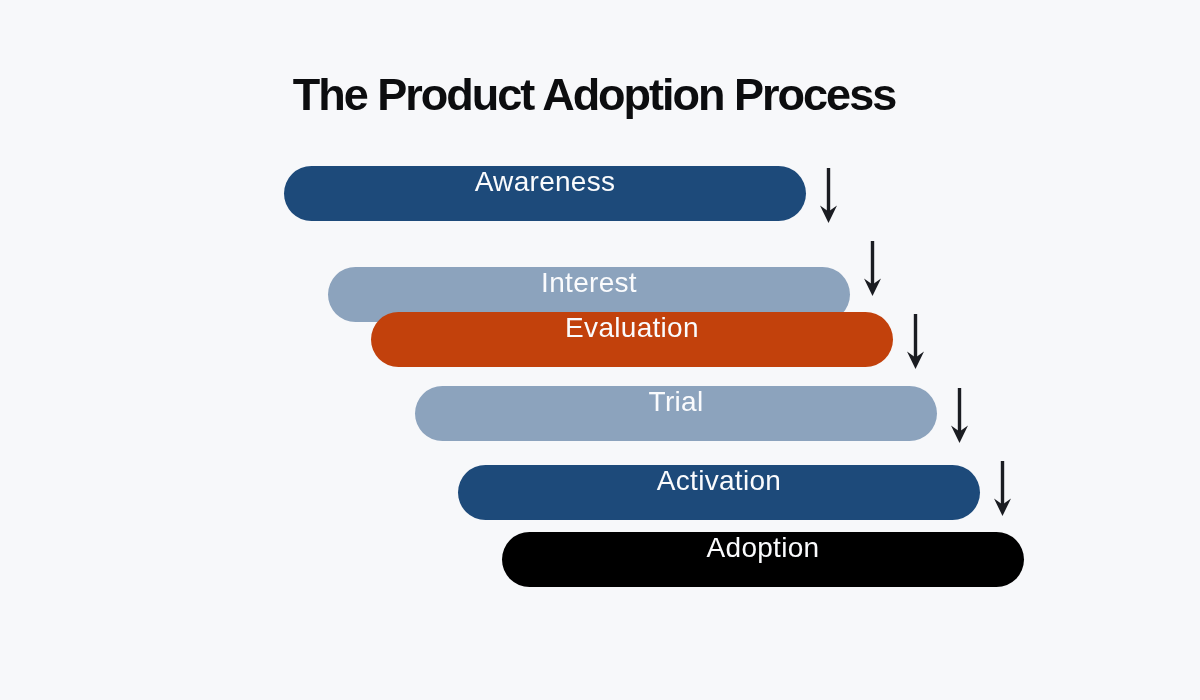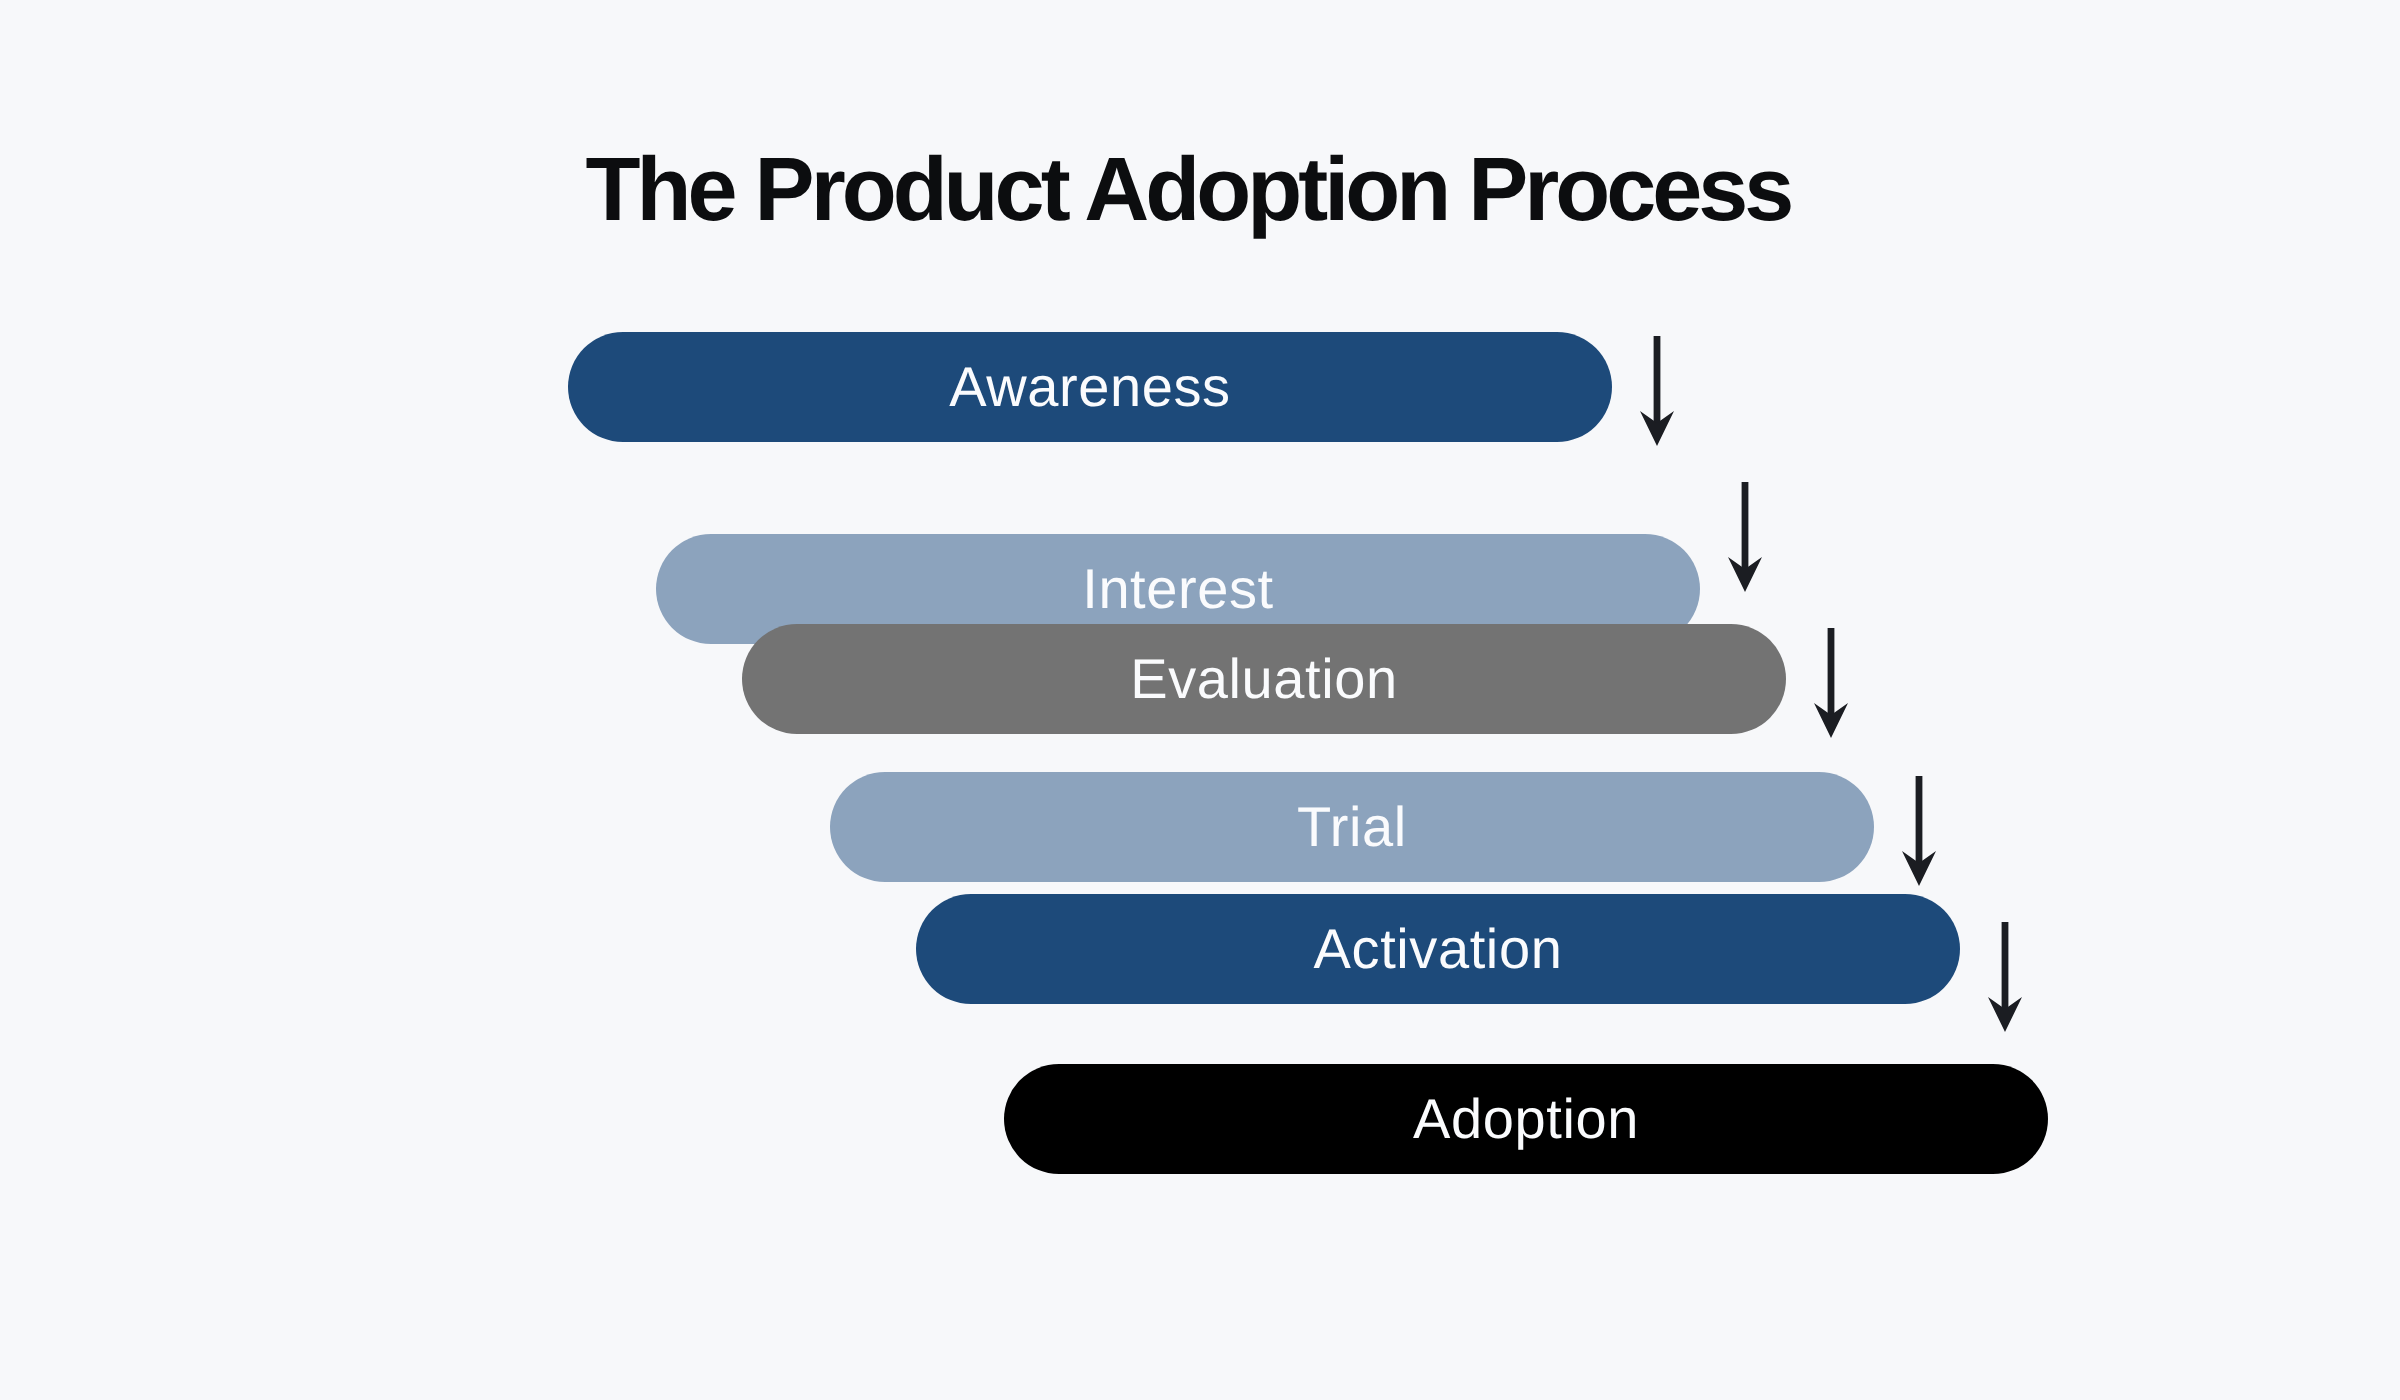--- a/index.html
+++ b/index.html
@@ -21,21 +21,21 @@
     font-size: 45px;
     line-height: 1.0;
     font-weight: 700;
     letter-spacing: -2px;
     color: var(--title-color, #0c0d0f);
   }
   .stage {
     position: absolute;
     border-radius: 28px;
     display: flex;
-    align-items: center;
+    align-items: flex-start;
     justify-content: center;
   }
   .stage-label {
     color: var(--label-color, #fafbfd);
     font-size: 28px;
     font-weight: 400;
     letter-spacing: 0.3px;
   }
   .down-arrow { position: absolute; display: block; }
 </style>
@@ -52,35 +52,35 @@
         <line x1="10.5" y1="1" x2="10.5" y2="46" stroke="#1b1d22" stroke-width="3.4"></line>
         <polygon points="2,38.5 10.5,56 19,38.5 10.5,44.5" fill="#1b1d22"></polygon>
       </svg>
       <div class="stage" style="left: 328px; top: 239px; width: 522px; height: 55px; background: rgb(140, 163, 189); margin-top: 28px;">
         <span class="stage-label">Interest</span>
       </div>
       <svg class="down-arrow" width="21" height="57" viewBox="0 0 21 57" style="left: 862px; top: 240px;">
         <line x1="10.5" y1="1" x2="10.5" y2="46" stroke="#1b1d22" stroke-width="3.4"></line>
         <polygon points="2,38.5 10.5,56 19,38.5 10.5,44.5" fill="#1b1d22"></polygon>
       </svg>
-      <div class="stage" style="left: 371px; top: 312px; width: 522px; height: 55px; background: #737373;">
+      <div class="stage" style="left: 371px; top: 312px; width: 522px; height: 55px; background: #c2410c;">
         <span class="stage-label">Evaluation</span>
       </div>
       <svg class="down-arrow" width="21" height="57" viewBox="0 0 21 57" style="left: 905px; top: 313px;">
         <line x1="10.5" y1="1" x2="10.5" y2="46" stroke="#1b1d22" stroke-width="3.4"></line>
         <polygon points="2,38.5 10.5,56 19,38.5 10.5,44.5" fill="#1b1d22"></polygon>
       </svg>
       <div class="stage" style="left: 415px; top: 386px; width: 522px; height: 55px; background: rgb(140, 163, 189);">
         <span class="stage-label">Trial</span>
       </div>
       <svg class="down-arrow" width="21" height="57" viewBox="0 0 21 57" style="left: 949px; top: 387px;">
         <line x1="10.5" y1="1" x2="10.5" y2="46" stroke="#1b1d22" stroke-width="3.4"></line>
         <polygon points="2,38.5 10.5,56 19,38.5 10.5,44.5" fill="#1b1d22"></polygon>
       </svg>
-      <div class="stage" style="left: 458px; top: 447px; width: 522px; height: 55px; background: rgb(29, 74, 122);">
+      <div class="stage" style="left: 458px; top: 465px; width: 522px; height: 55px; background: rgb(29, 74, 122);">
         <span class="stage-label">Activation</span>
       </div>
       <svg class="down-arrow" width="21" height="57" viewBox="0 0 21 57" style="left: 992px; top: 460px;">
         <line x1="10.5" y1="1" x2="10.5" y2="46" stroke="#1b1d22" stroke-width="3.4"></line>
         <polygon points="2,38.5 10.5,56 19,38.5 10.5,44.5" fill="#1b1d22"></polygon>
       </svg>
       <div class="stage" style="left: 502px; top: 532px; width: 522px; height: 55px; background: #000000;">
         <span class="stage-label">Adoption</span>
       </div>
     </div>

